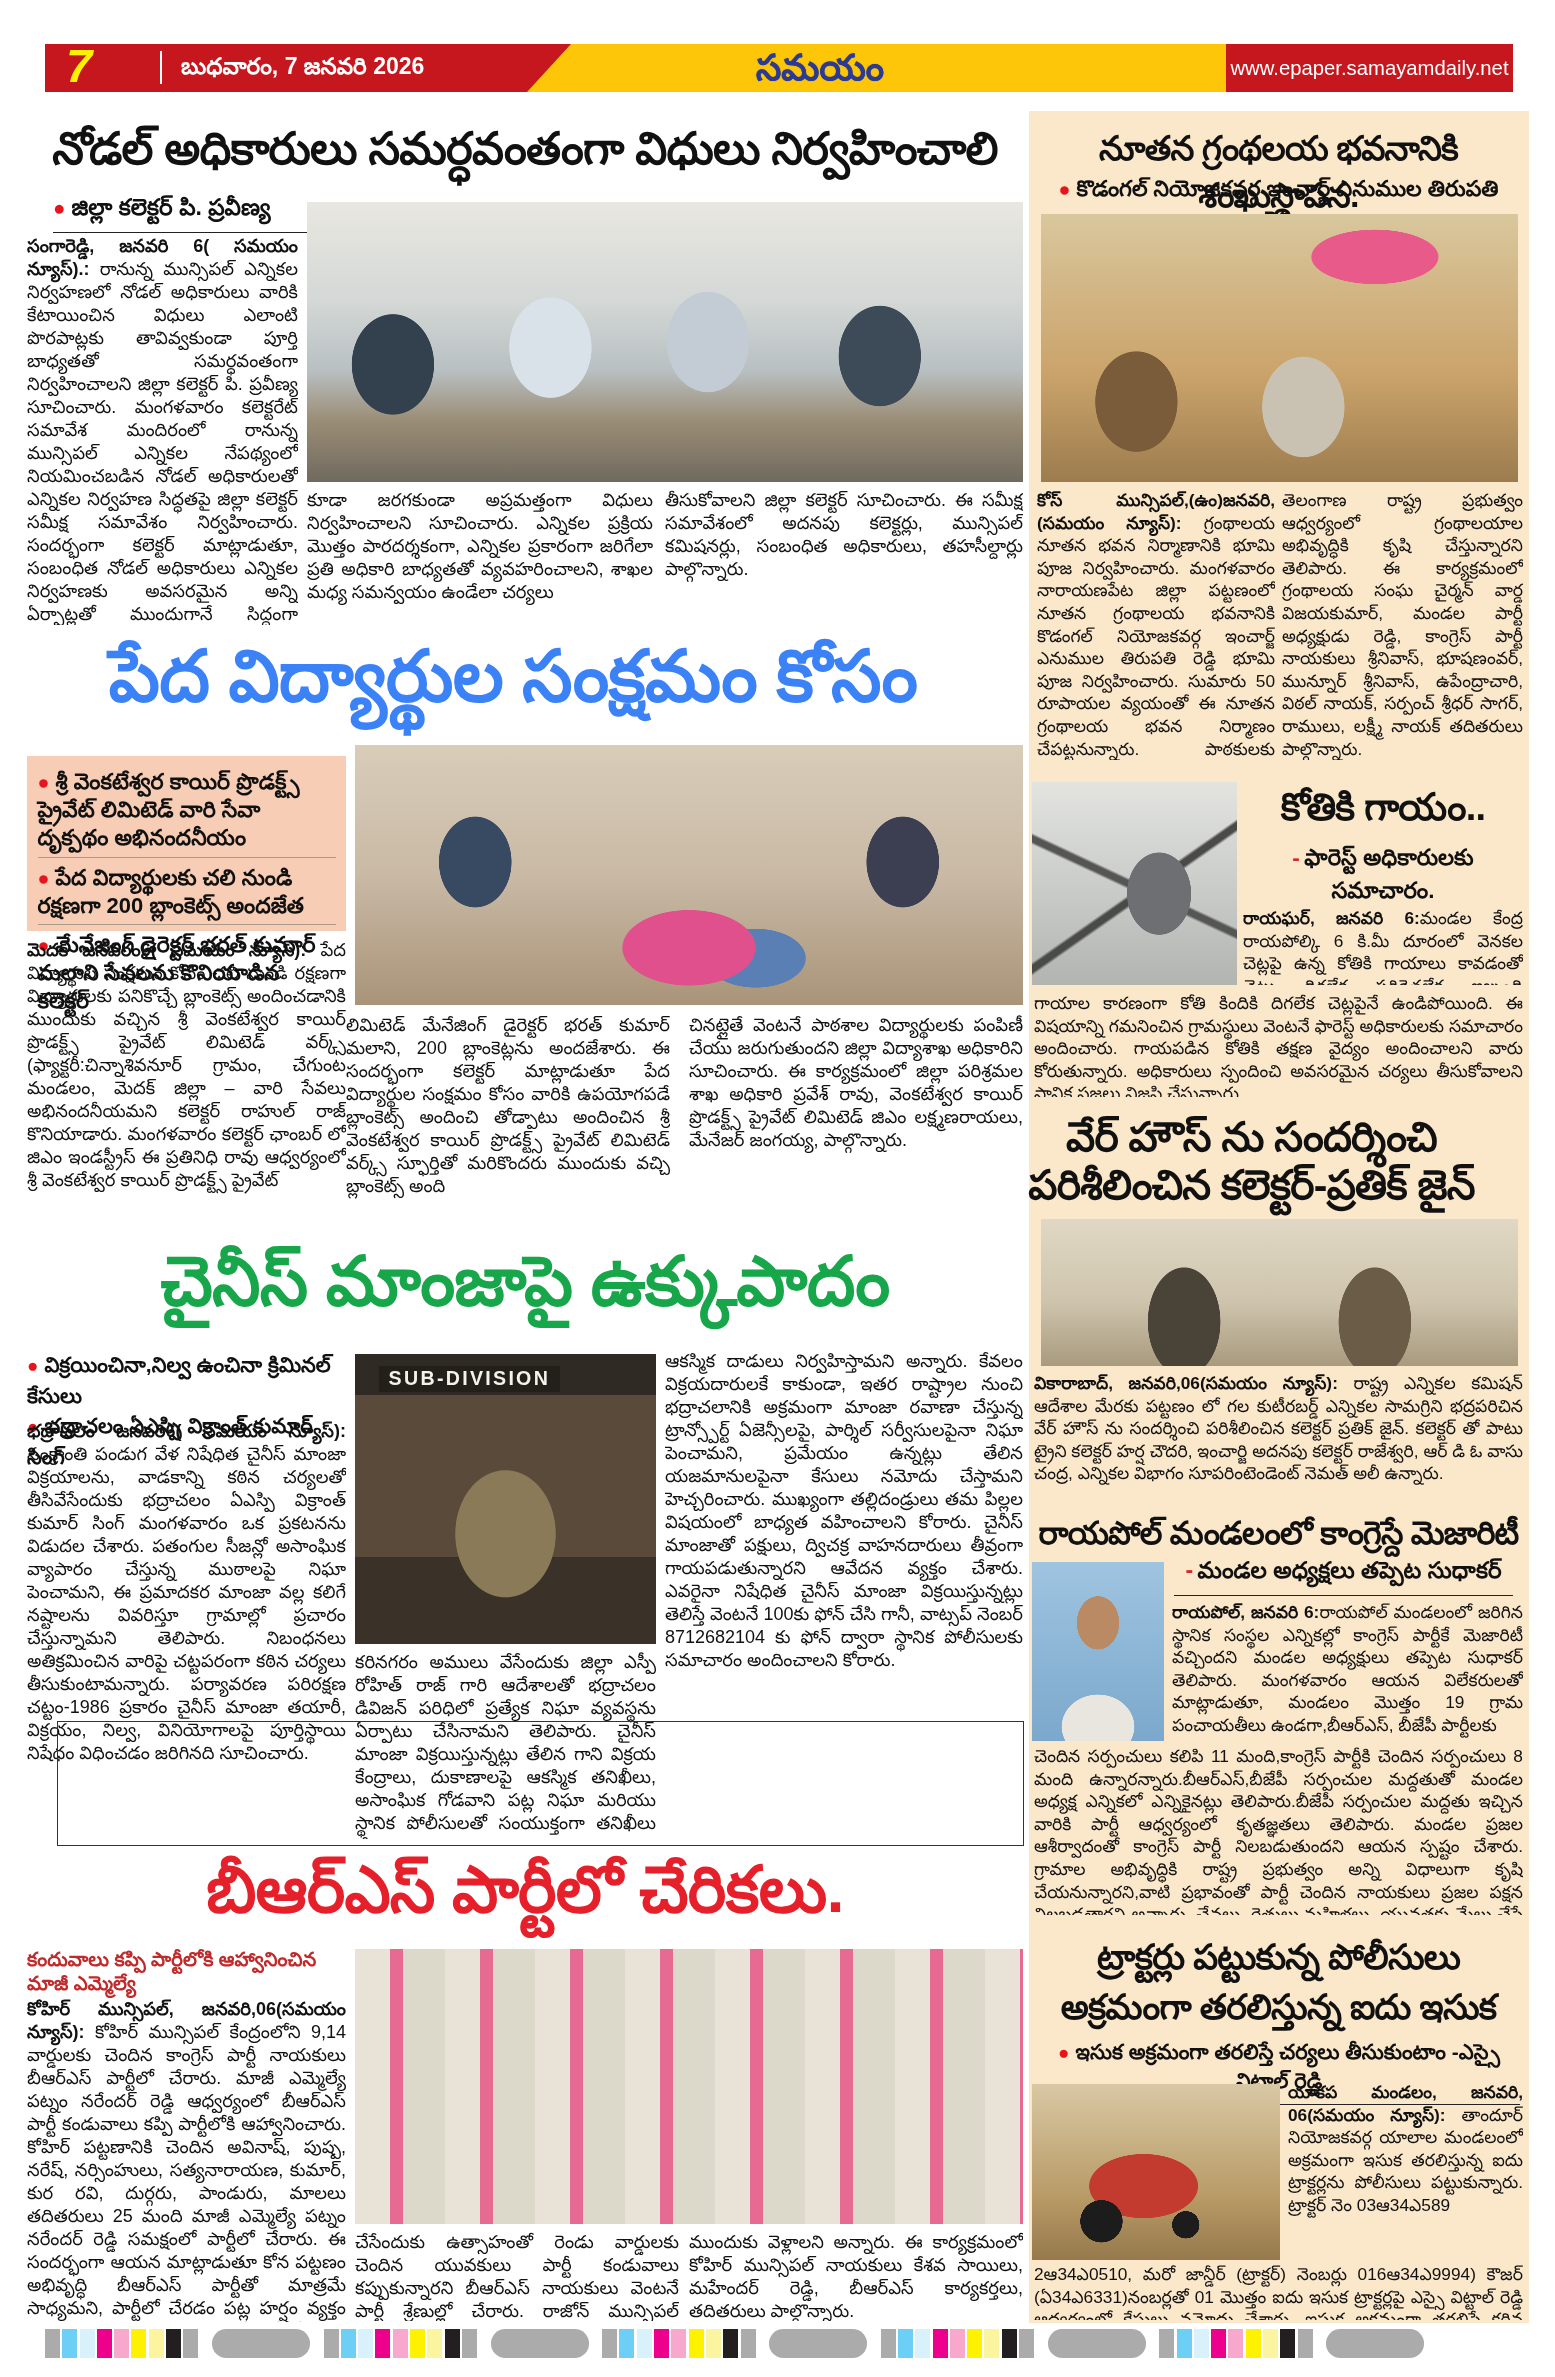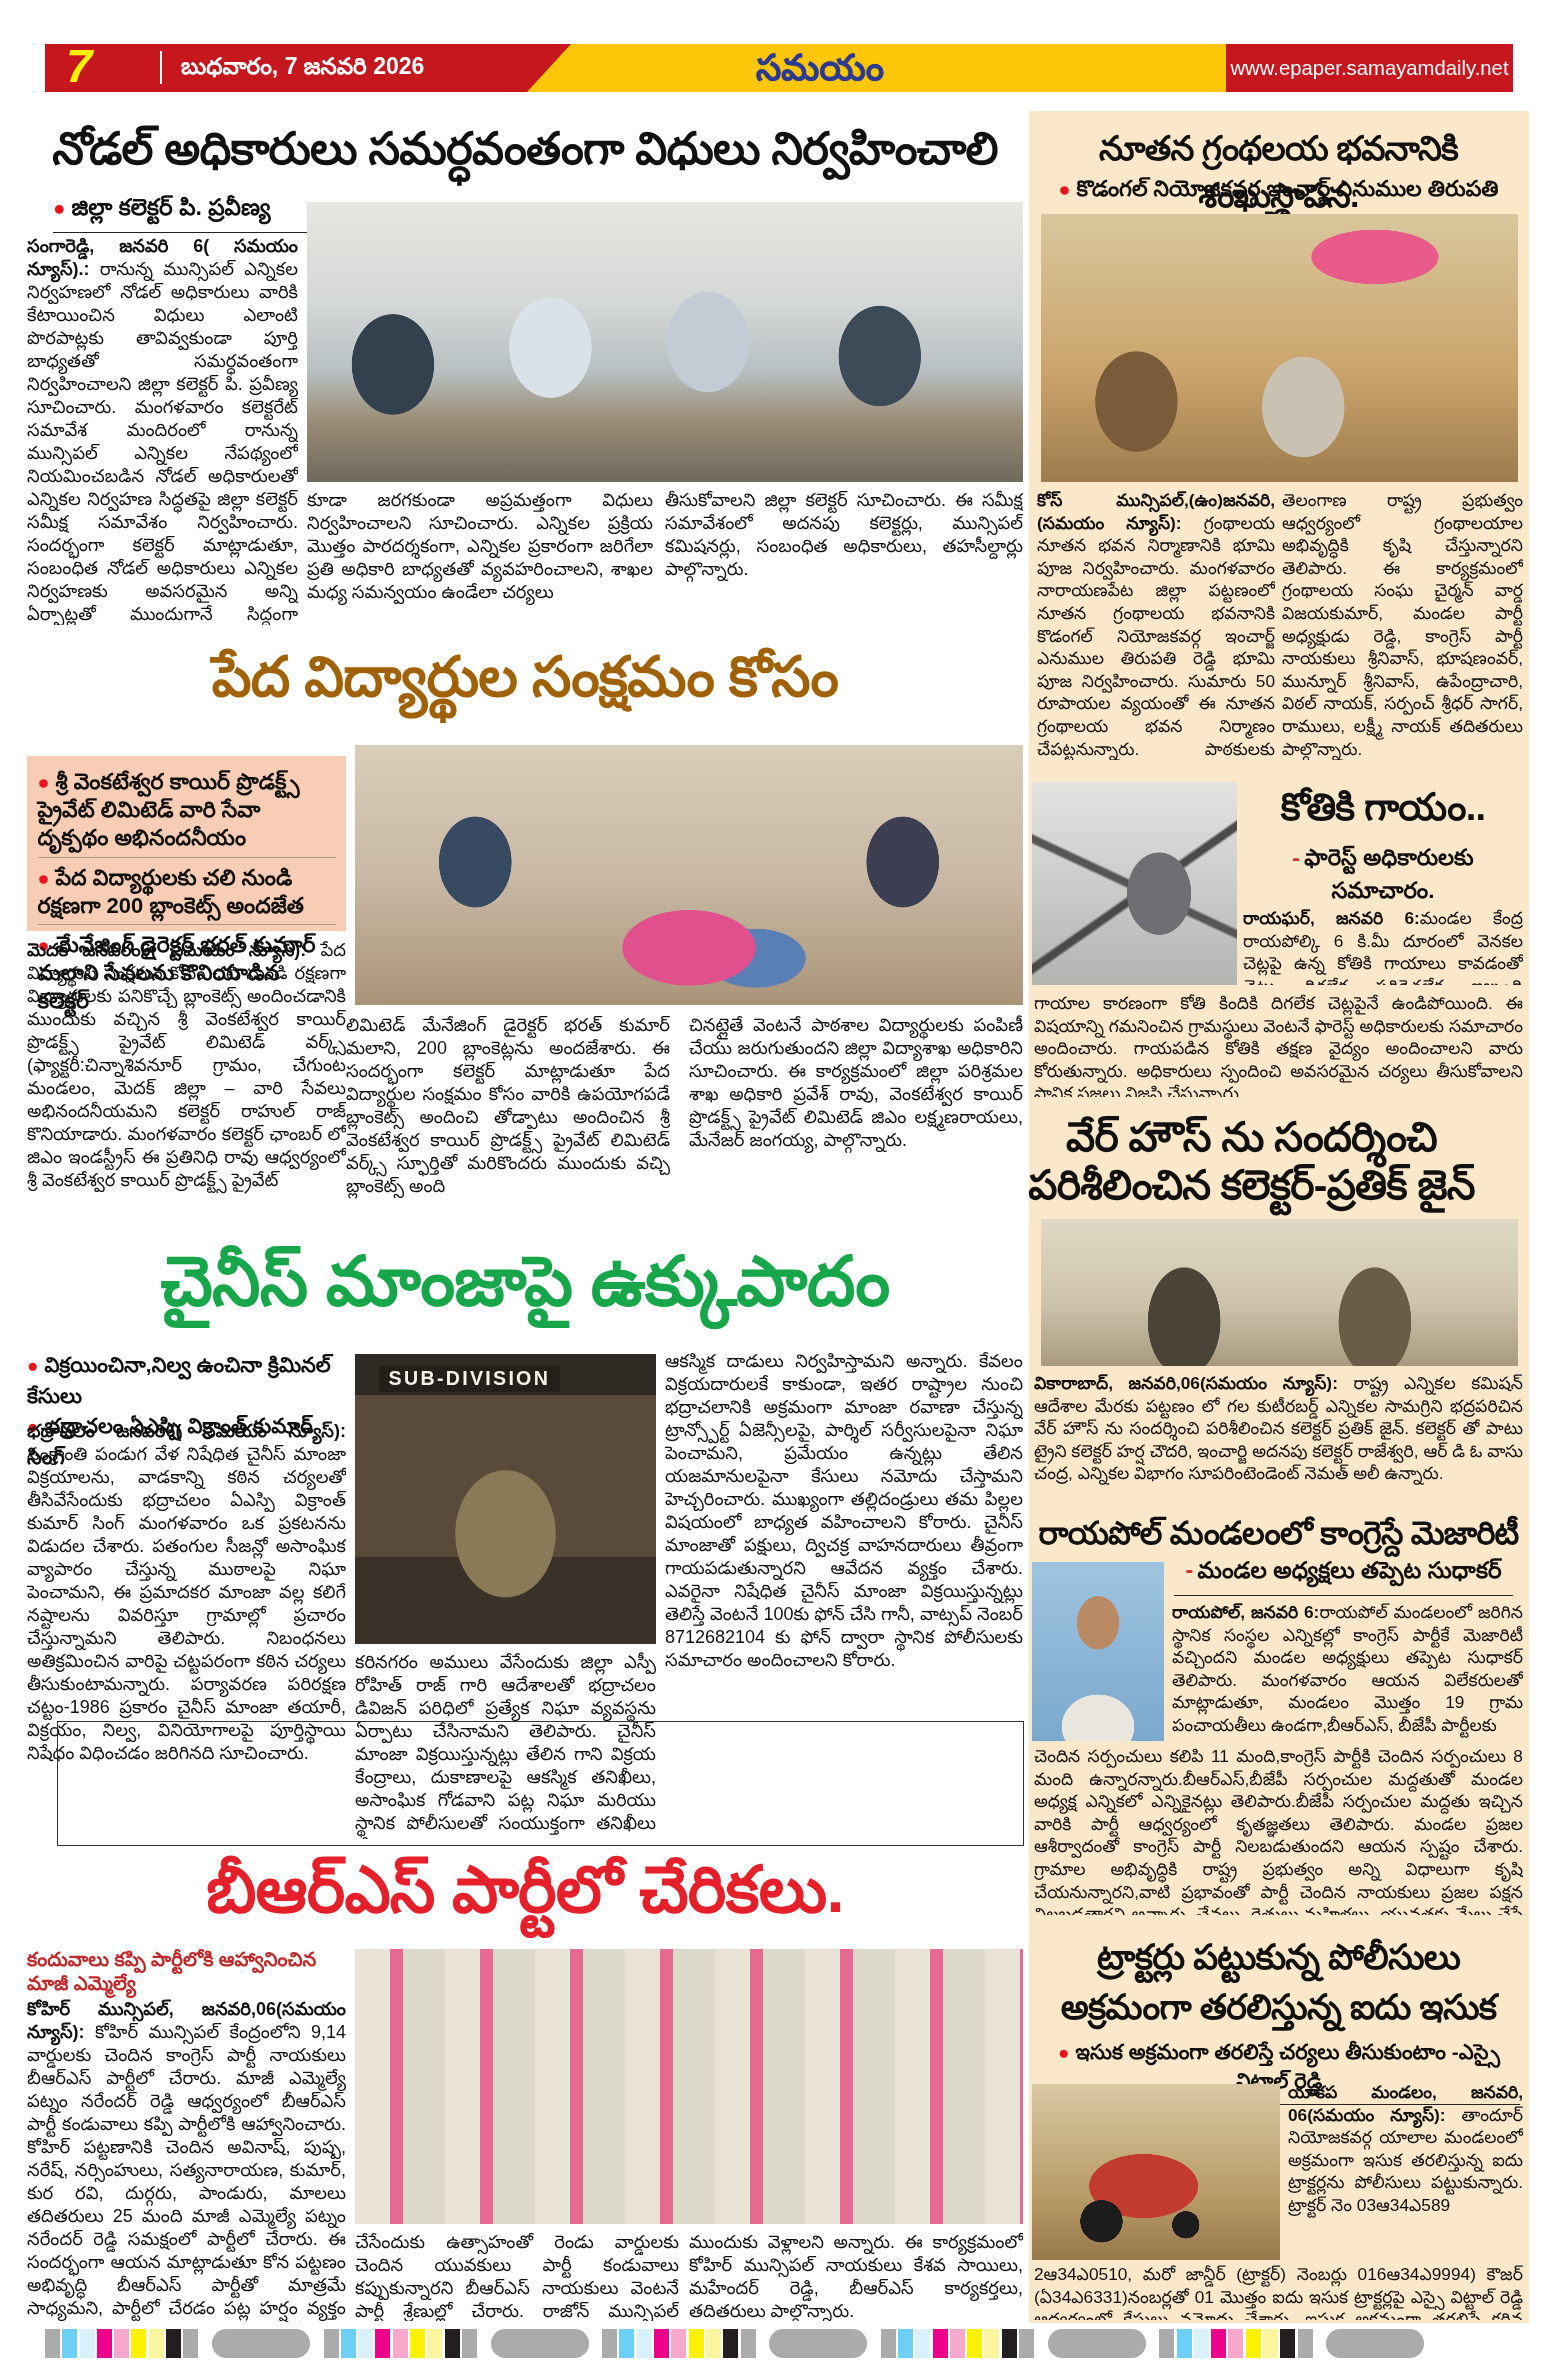--- a/index.html
+++ b/index.html
@@ -118,21 +118,21 @@
   <div class="abs byline rule-under" style="left:53px;top:194px;width:278px;font-size:23px;text-align:left;">
     <span class="dot">●</span><span>జిల్లా కలెక్టర్ పి. ప్రవీణ్య</span>
   </div>
   <p class="body abs" style="left:27px;top:235px;width:271px;height:390px;">
     <b>సంగారెడ్డి, జనవరి 6( సమయం న్యూస్).:</b> <span>రానున్న మున్సిపల్ ఎన్నికల నిర్వహణలో నోడల్ అధికారులు వారికి కేటాయించిన విధులు ఎలాంటి పొరపాట్లకు తావివ్వకుండా పూర్తి బాధ్యతతో సమర్ధవంతంగా నిర్వహించాలని జిల్లా కలెక్టర్ పి. ప్రవీణ్య సూచించారు. మంగళవారం కలెక్టరేట్ సమావేశ మందిరంలో రానున్న మున్సిపల్ ఎన్నికల నేపథ్యంలో నియమించబడిన నోడల్ అధికారులతో ఎన్నికల నిర్వహణ సిద్ధతపై జిల్లా కలెక్టర్ సమీక్ష సమావేశం నిర్వహించారు. సందర్భంగా కలెక్టర్ మాట్లాడుతూ, సంబంధిత నోడల్ అధికారులు ఎన్నికల నిర్వహణకు అవసరమైన అన్ని ఏర్పాట్లతో ముందుగానే సిద్ధంగా ఉండాలని, తమకు అప్పగించిన విధులను సమర్ధవంతంగా నిర్వర్తించాలని కలెక్టర్ స్పష్టం చేశారు. ఎన్నికల సంఘం ఆదేశాలను తప్పకుండా పాటించాలని, ఎట్టి అలసత్వానికి తావివ్వరాదని హెచ్చరించారు. నోడల్ అధికారులు మరోసారి వారికి కేటాయించిన ఎన్నికల విధులను పునఃసమీక్షించుకుని, ఎన్నికల నియమ నిబంధనలను క్షుణ్ణంగా చదివి అవగాహన పెంచుకోవాలని, చిన్న తప్పిదం</span>
   </p>
   <div class="photo ph-meeting" style="left:307px;top:202px;width:716px;height:280px;"></div>
   <p class="body abs" style="left:307px;top:489px;width:346px;height:135px;">కూడా జరగకుండా అప్రమత్తంగా విధులు నిర్వహించాలని సూచించారు. ఎన్నికల ప్రక్రియ మొత్తం పారదర్శకంగా, ఎన్నికల ప్రకారంగా జరిగేలా ప్రతి అధికారి బాధ్యతతో వ్యవహరించాలని, శాఖల మధ్య సమన్వయం ఉండేలా చర్యలు</p>
   <p class="body abs" style="left:665px;top:489px;width:358px;height:135px;">తీసుకోవాలని జిల్లా కలెక్టర్ సూచించారు. ఈ సమీక్ష సమావేశంలో అదనపు కలెక్టర్లు, మున్సిపల్ కమిషనర్లు, సంబంధిత అధికారులు, తహసీల్దార్లు పాల్గొన్నారు.</p>
 
-  <div class="abs hl" style="left:27px;top:636px;width:996px;font-size:56px;line-height:81px;color:#a16207;">పేద విద్యార్థుల సంక్షమం కోసం</div>
+  <div class="abs hl" style="left:15px;top:636px;width:996px;font-size:72px;line-height:81px;color:#3b82f6;">పేద విద్యార్థుల సంక్షమం కోసం</div>
   <div class="bullet-box">
     <div class="bi">
       <span class="dot">●</span><span>శ్రీ వెంకటేశ్వర కాయిర్ ప్రొడక్ట్స్ ప్రైవేట్ లిమిటెడ్  వారి సేవా దృక్పథం అభినందనీయం</span></div>
     <div class="bi">
       <span class="dot">●</span><span>పేద విద్యార్థులకు చలి నుండి రక్షణగా 200 బ్లాంకెట్స్ అందజేత</span></div>
     <div class="bi">
       <span class="dot">●</span><span>మేనేజింగ్ డైరెక్టర్ భరత్ కుమార్ మలాని సేవలను కొనియాడిన కలెక్టర్</span></div>
   </div>
   <p class="body abs" style="left:27px;top:939px;width:319px;height:280px;">
     <b>మెదక్ జనవరం6( సమయం న్యూస్):</b> <span>పేద విద్యార్థుల సంక్షమం కోసం చలి నుండి రక్షణగా విద్యార్థులకు పనికొచ్చే బ్లాంకెట్స్ అందించడానికి ముందుకు వచ్చిన శ్రీ వెంకటేశ్వర కాయిర్ ప్రొడక్ట్స్ ప్రైవేట్ లిమిటెడ్ వర్క్స్ (ఫ్యాక్టరీ:చిన్నాశివనూర్ గ్రామం, చేగుంట మండలం, మెదక్ జిల్లా – వారి సేవలు అభినందనీయమని కలెక్టర్ రాహుల్ రాజ్ కొనియాడారు. మంగళవారం కలెక్టర్ ఛాంబర్ లో జిఎం ఇండస్ట్రీస్ ఈ ప్రతినిధి రావు ఆధ్వర్యంలో శ్రీ వెంకటేశ్వర కాయిర్ ప్రొడక్ట్స్ ప్రైవేట్</span>

